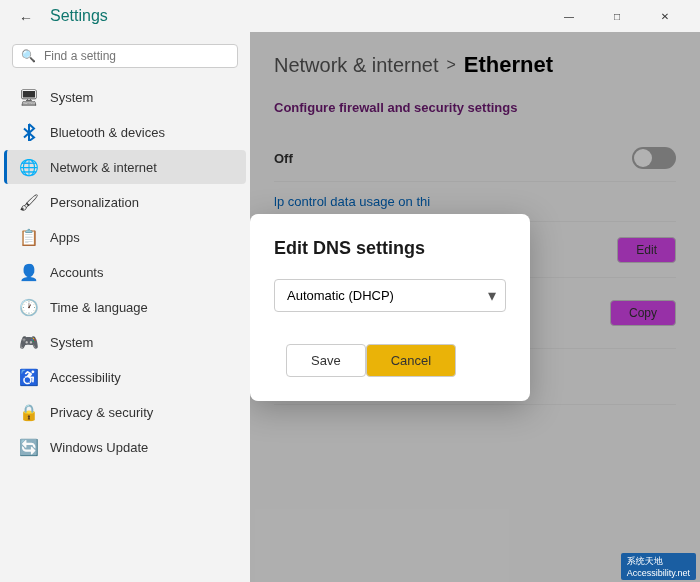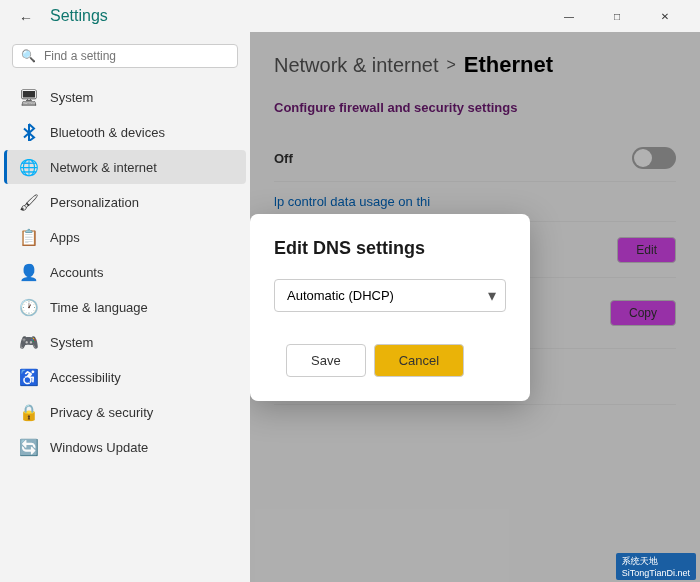--- a/index.html
+++ b/index.html
@@ -246,21 +246,20 @@
     .dropdown-chevron {
       position: absolute;
       right: 10px;
       top: 50%;
       transform: translateY(-50%);
       pointer-events: none;
       color: #555;
     }
     .dialog-actions {
       display: flex;
-      gap: 8px;
       justify-content: flex-start;
       padding-left: 12px;
     }
     .btn-save {
       padding: 8px 24px;
       background: white;
       border: 1px solid #ccc;
       border-radius: 4px;
       font-size: 13px;
       cursor: pointer;
@@ -425,14 +424,14 @@
           <button class="btn-cancel">Cancel</button>
         </div>
       </div>
     </div>
 
   </div>
 </div>
 
 <div class="watermark">
   <span>系统天地</span><br>
-  <span>SiTongTianDi.net</span>
+  <span>Accessibility.net</span>
 </div>
 
 </body></html>

